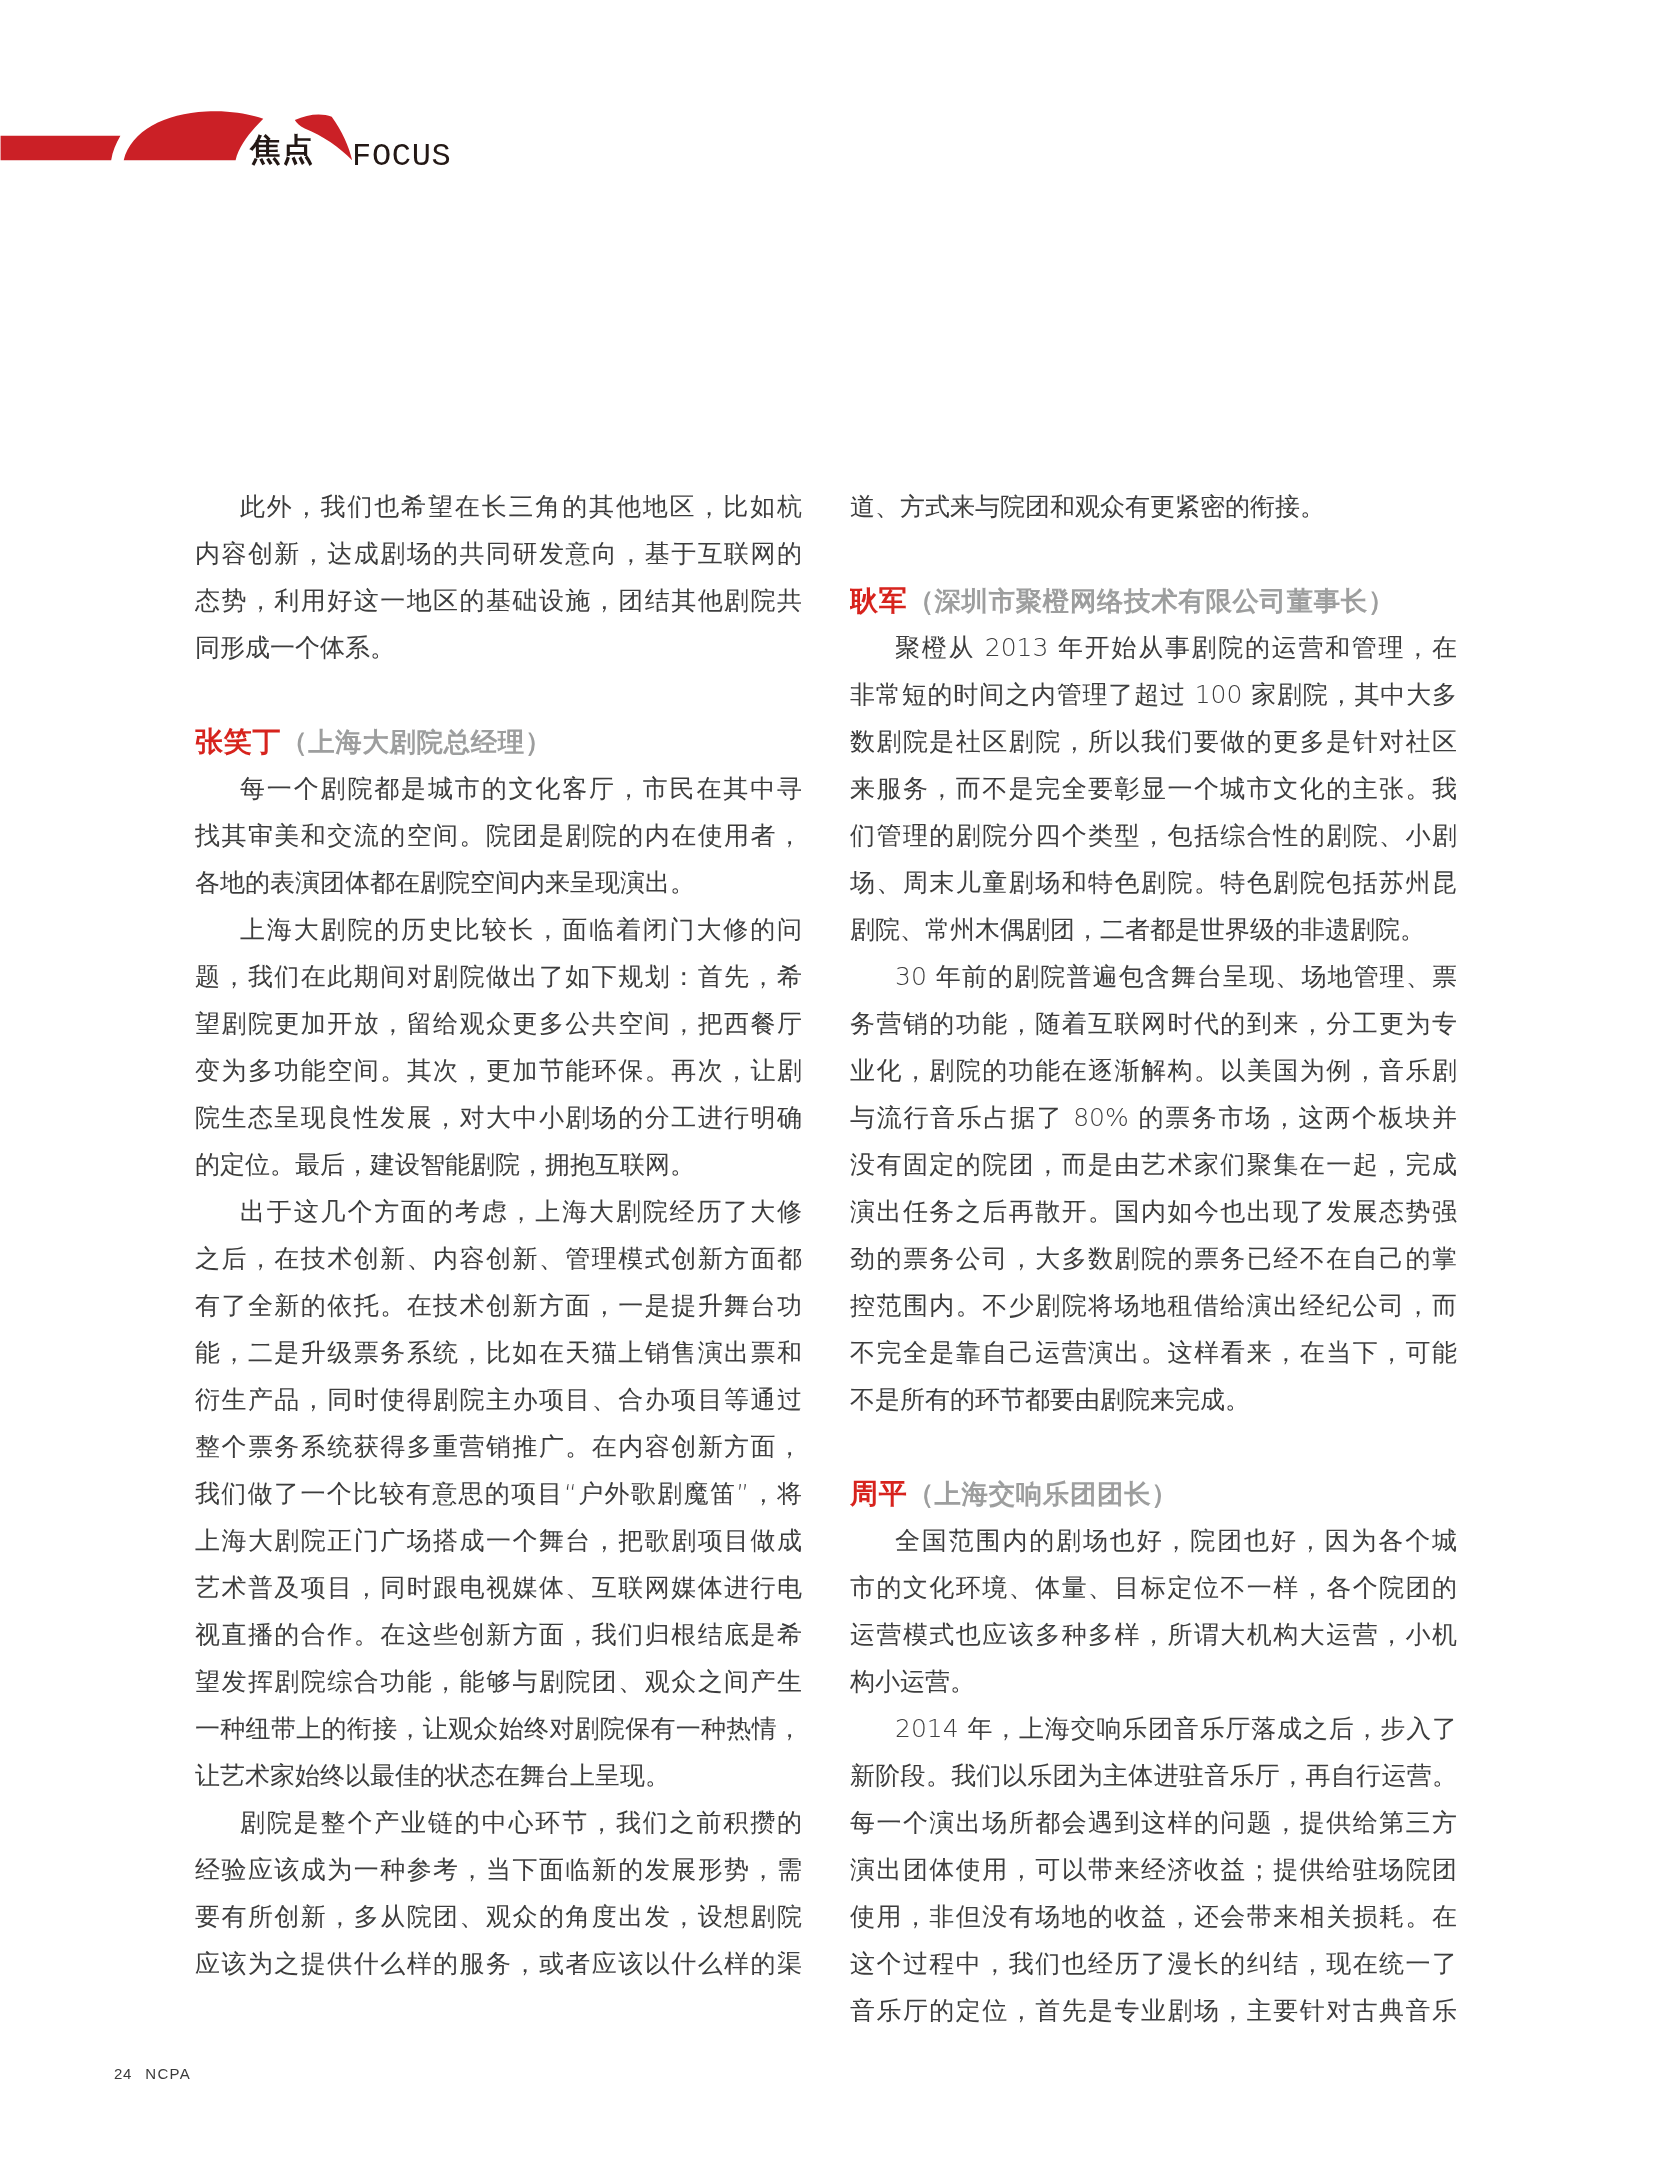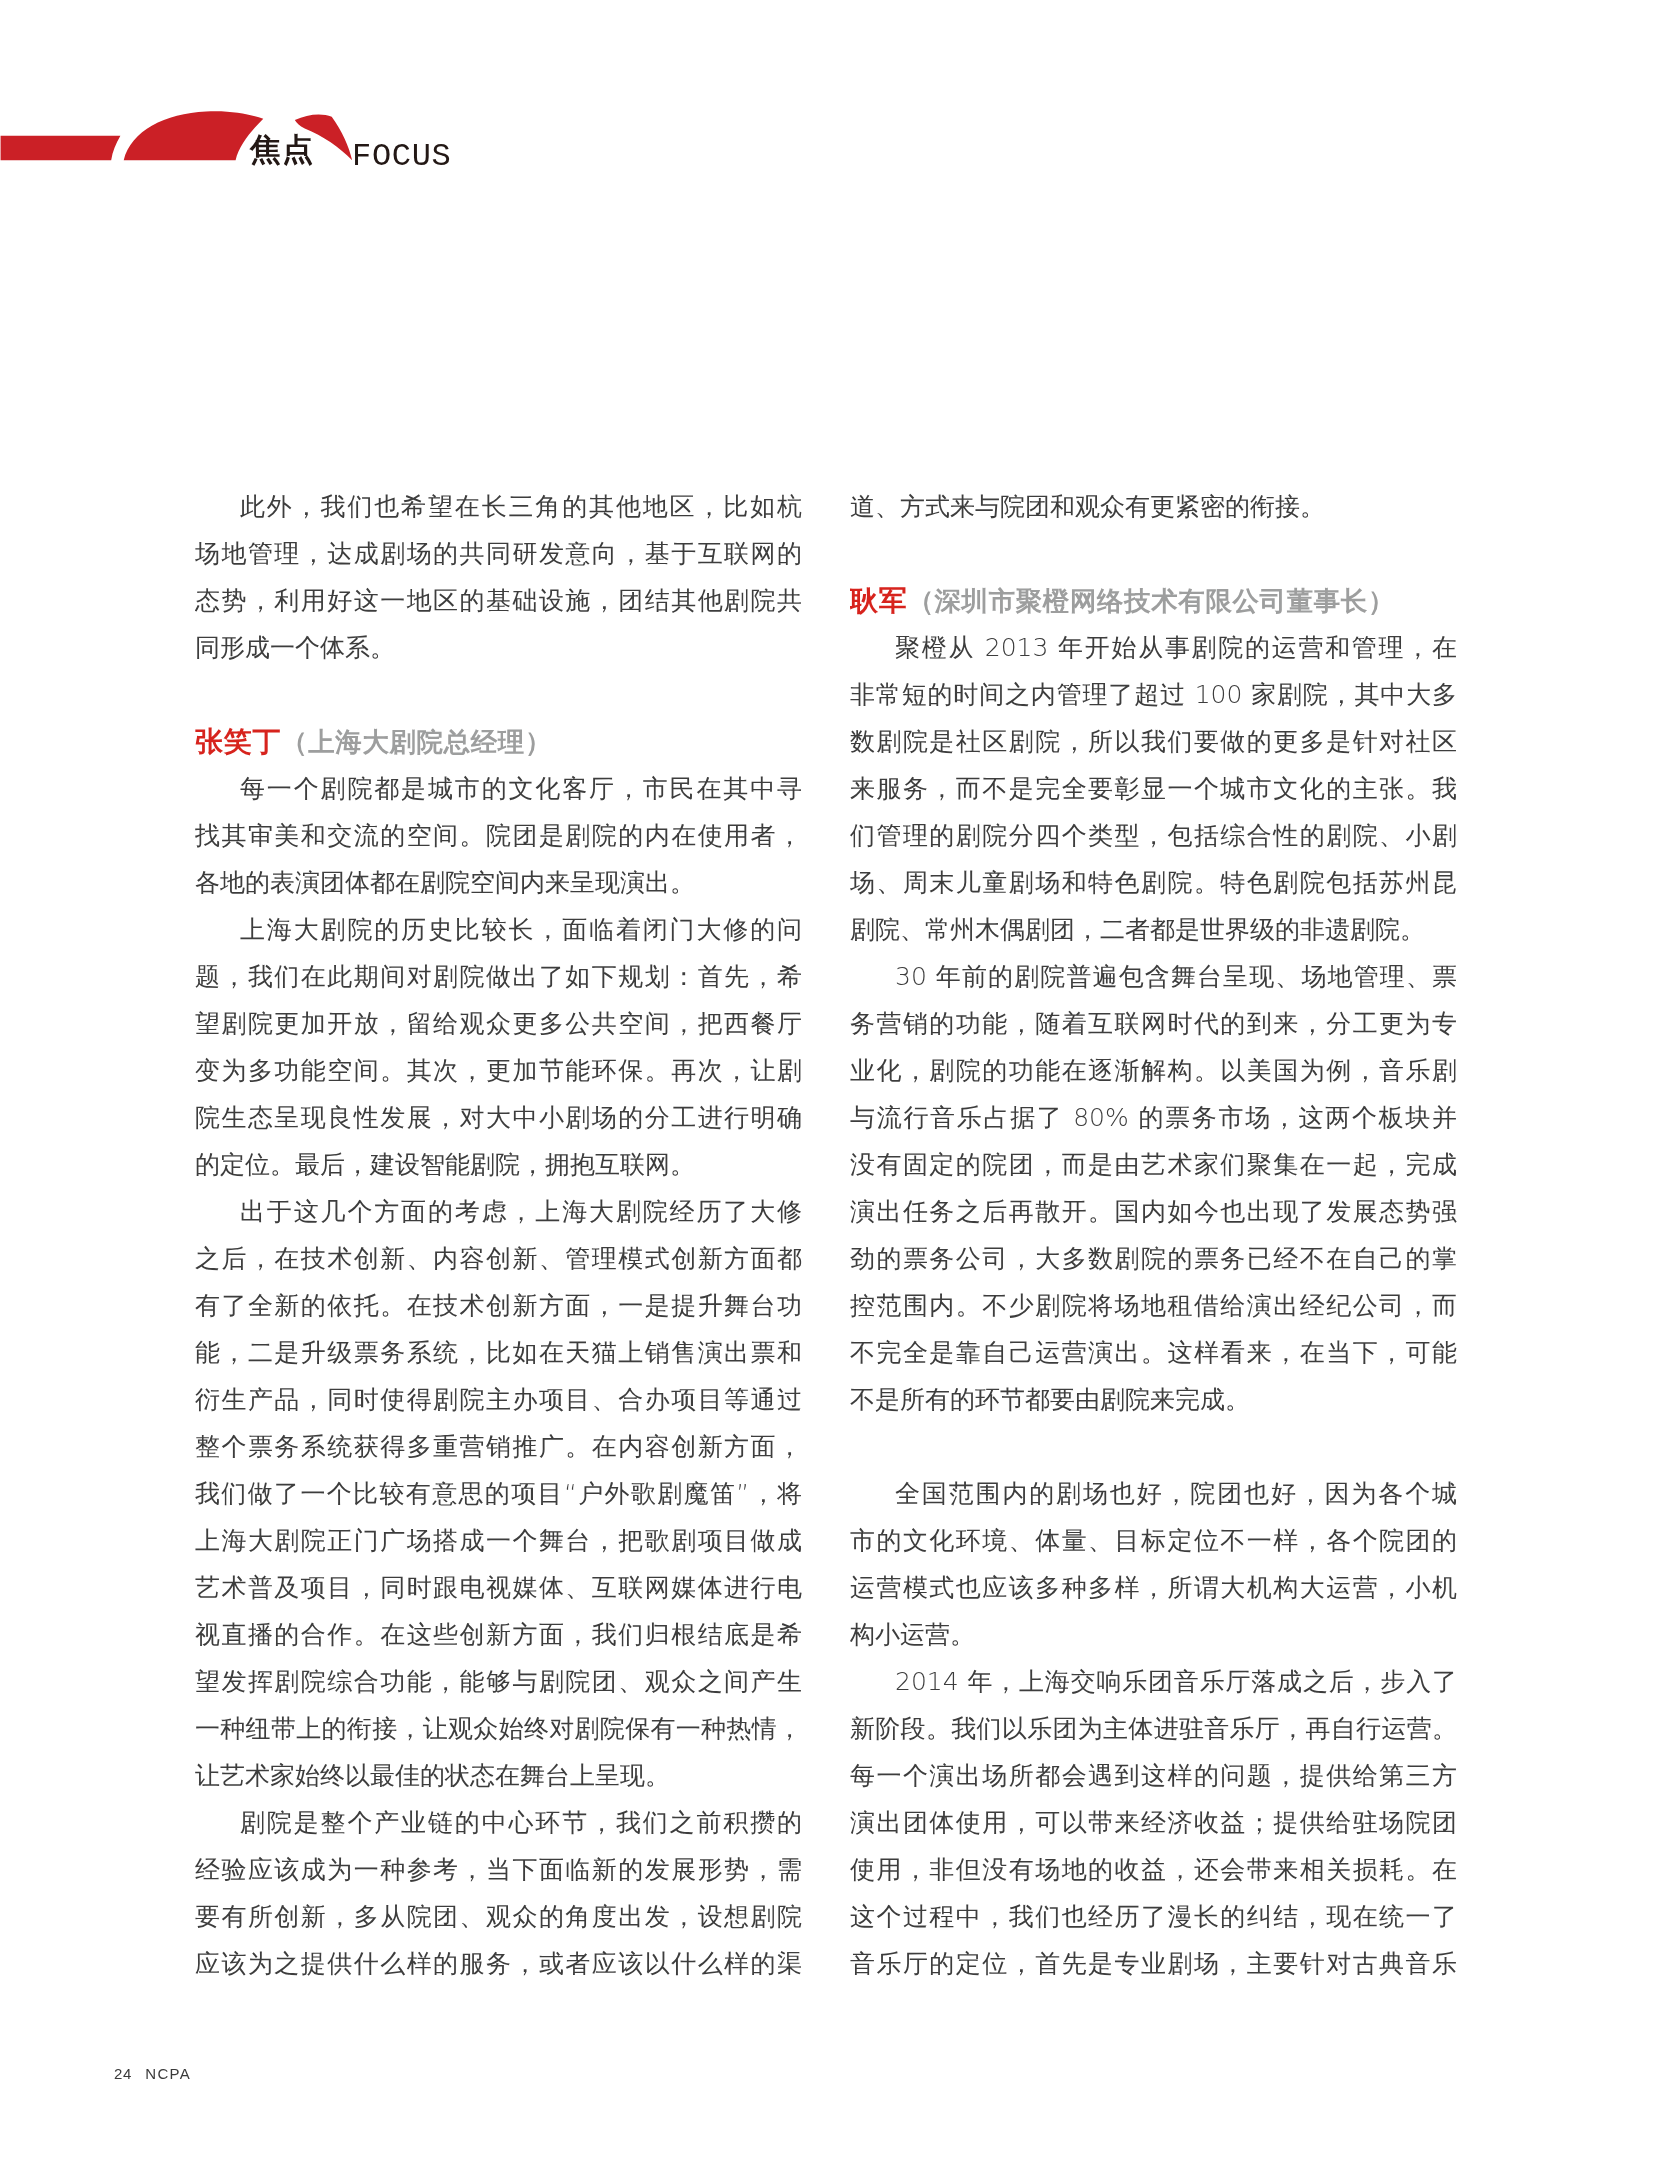--- a/index.html
+++ b/index.html
@@ -76,21 +76,21 @@
 
       <path d="M447,44 C466,35 488,33 503,39 C519,61 529,84 534,105 C515,86 490,68 462,57 C454,53 449,48 447,44 Z" fill="var(--logo-red)"></path>
     </svg>
     <span class="logo-cn">焦点</span>
     <span class="logo-en">FOCUS</span>
   </header>
 
   <main>
     <section class="col col-left">
         <div class="line full ind">此外，我们也希望在长三角的其他地区，比如杭</div>
-        <div class="line full">场地管理，达成剧场的共同研发意向，基于互联网的</div>
+        <div class="line full">内容创新，达成剧场的共同研发意向，基于互联网的</div>
         <div class="line full">态势，利用好这一地区的基础设施，团结其他剧院共</div>
         <div class="line end">同形成一个体系。</div>
         <div class="line blank"></div>
         <div class="speaker"><span class="sp-name">张笑丁</span><span class="sp-affil">（上海大剧院总经理）</span></div>
         <div class="line full ind">每一个剧院都是城市的文化客厅，市民在其中寻</div>
         <div class="line full">找其审美和交流的空间。院团是剧院的内在使用者，</div>
         <div class="line end">各地的表演团体都在剧院空间内来呈现演出。</div>
         <div class="line full ind">上海大剧院的历史比较长，面临着闭门大修的问</div>
         <div class="line full">题，我们在此期间对剧院做出了如下规划：首先，希</div>
         <div class="line full">望剧院更加开放，留给观众更多公共空间，把西餐厅</div>
@@ -130,20 +130,21 @@
         <div class="line full">务营销的功能，随着互联网时代的到来，分工更为专</div>
         <div class="line full">业化，剧院的功能在逐渐解构。以美国为例，音乐剧</div>
         <div class="line full">与流行音乐占据了 80% 的票务市场，这两个板块并</div>
         <div class="line full">没有固定的院团，而是由艺术家们聚集在一起，完成</div>
         <div class="line full">演出任务之后再散开。国内如今也出现了发展态势强</div>
         <div class="line full">劲的票务公司，大多数剧院的票务已经不在自己的掌</div>
         <div class="line full">控范围内。不少剧院将场地租借给演出经纪公司，而</div>
         <div class="line full">不完全是靠自己运营演出。这样看来，在当下，可能</div>
         <div class="line end">不是所有的环节都要由剧院来完成。</div>
         <div class="line blank"></div>
+        <div class="speaker"><span class="sp-name">周平</span><span class="sp-affil">（上海交响乐团团长）</span></div>
         <div class="line full ind">全国范围内的剧场也好，院团也好，因为各个城</div>
         <div class="line full">市的文化环境、体量、目标定位不一样，各个院团的</div>
         <div class="line full">运营模式也应该多种多样，所谓大机构大运营，小机</div>
         <div class="line end">构小运营。</div>
         <div class="line full ind">2014 年，上海交响乐团音乐厅落成之后，步入了</div>
         <div class="line full">新阶段。我们以乐团为主体进驻音乐厅，再自行运营。</div>
         <div class="line full">每一个演出场所都会遇到这样的问题，提供给第三方</div>
         <div class="line full">演出团体使用，可以带来经济收益；提供给驻场院团</div>
         <div class="line full">使用，非但没有场地的收益，还会带来相关损耗。在</div>
         <div class="line full">这个过程中，我们也经历了漫长的纠结，现在统一了</div>

